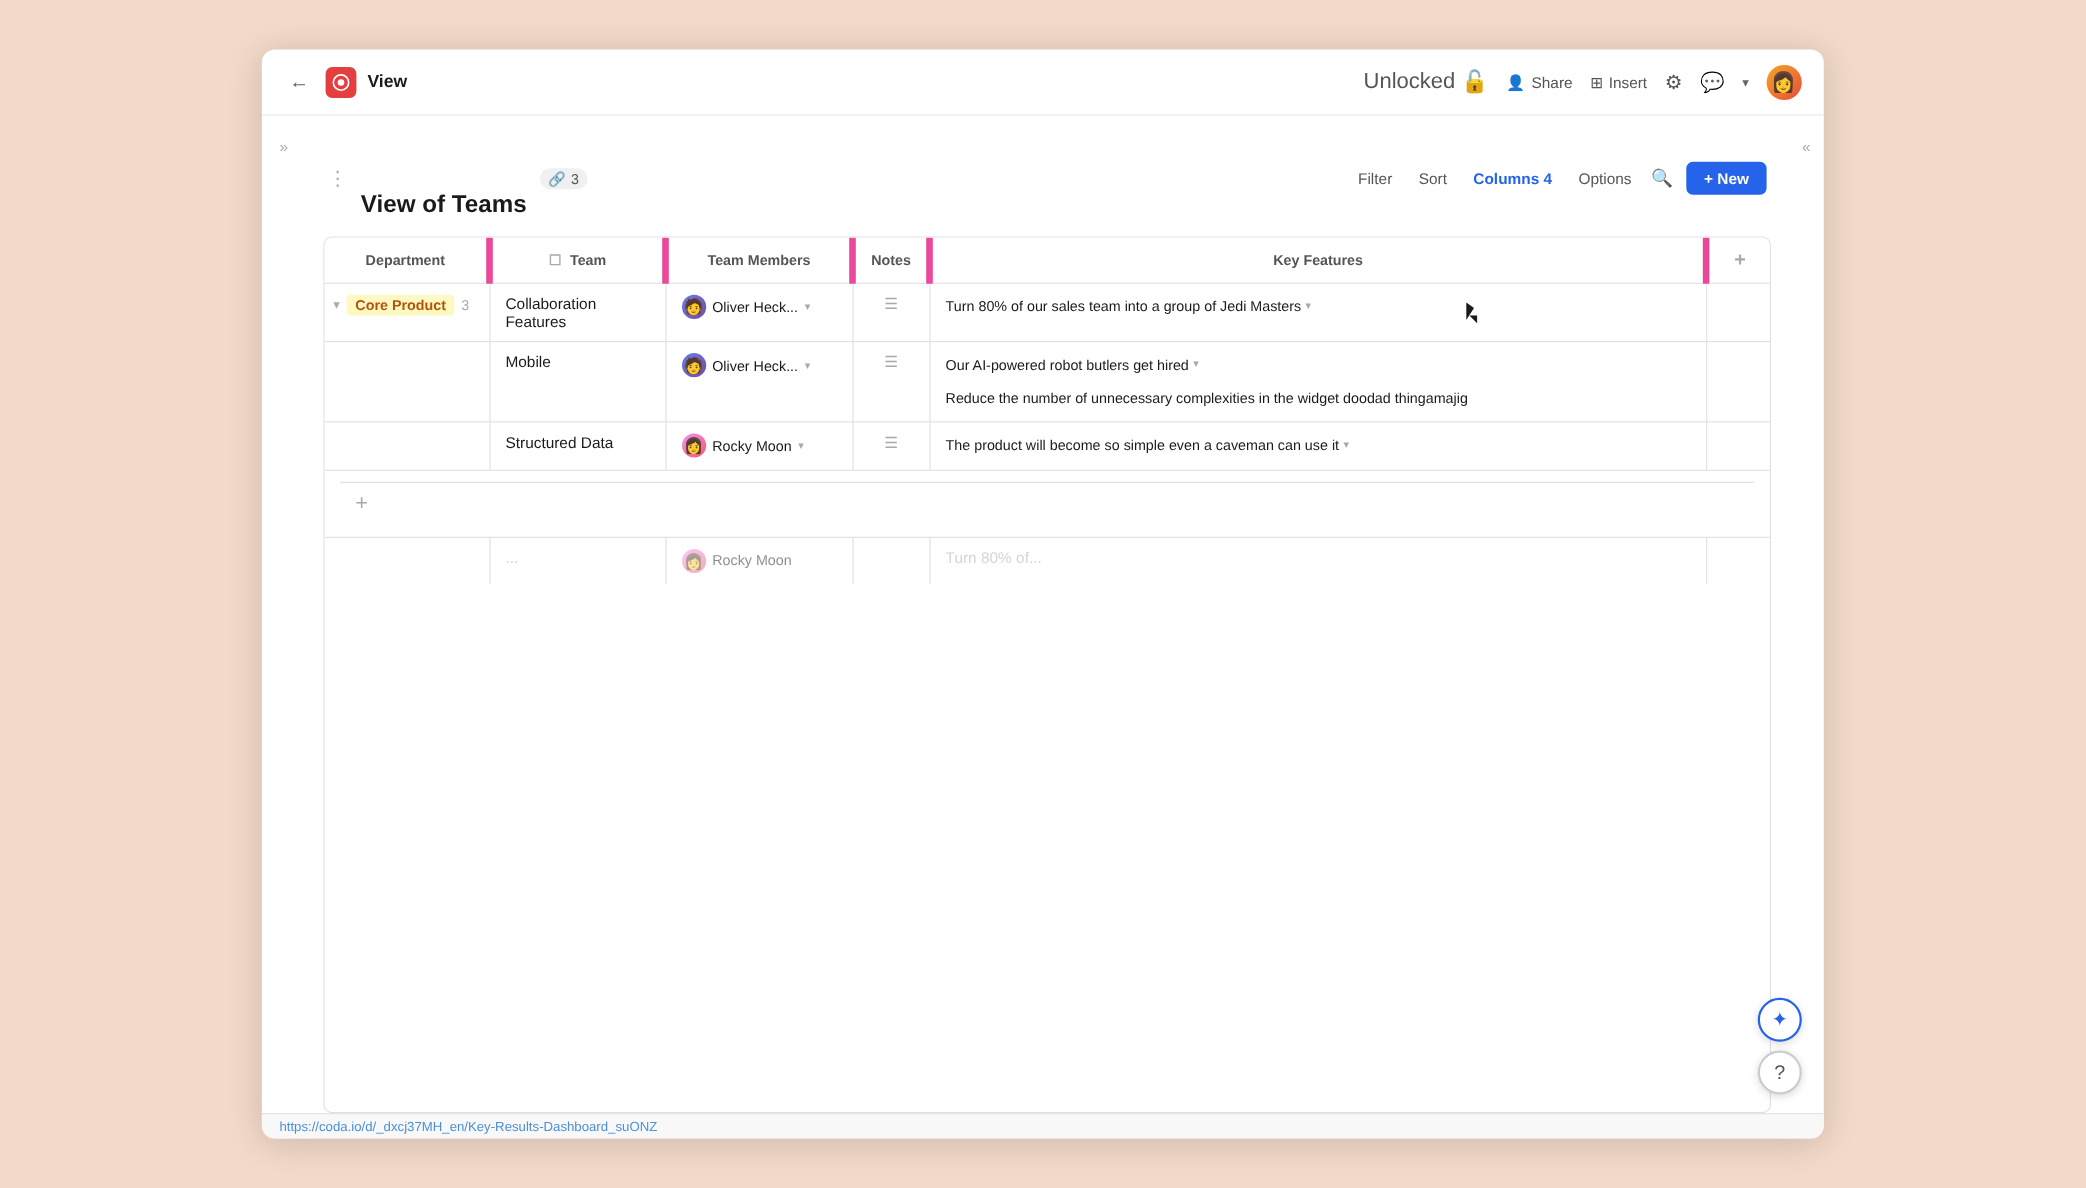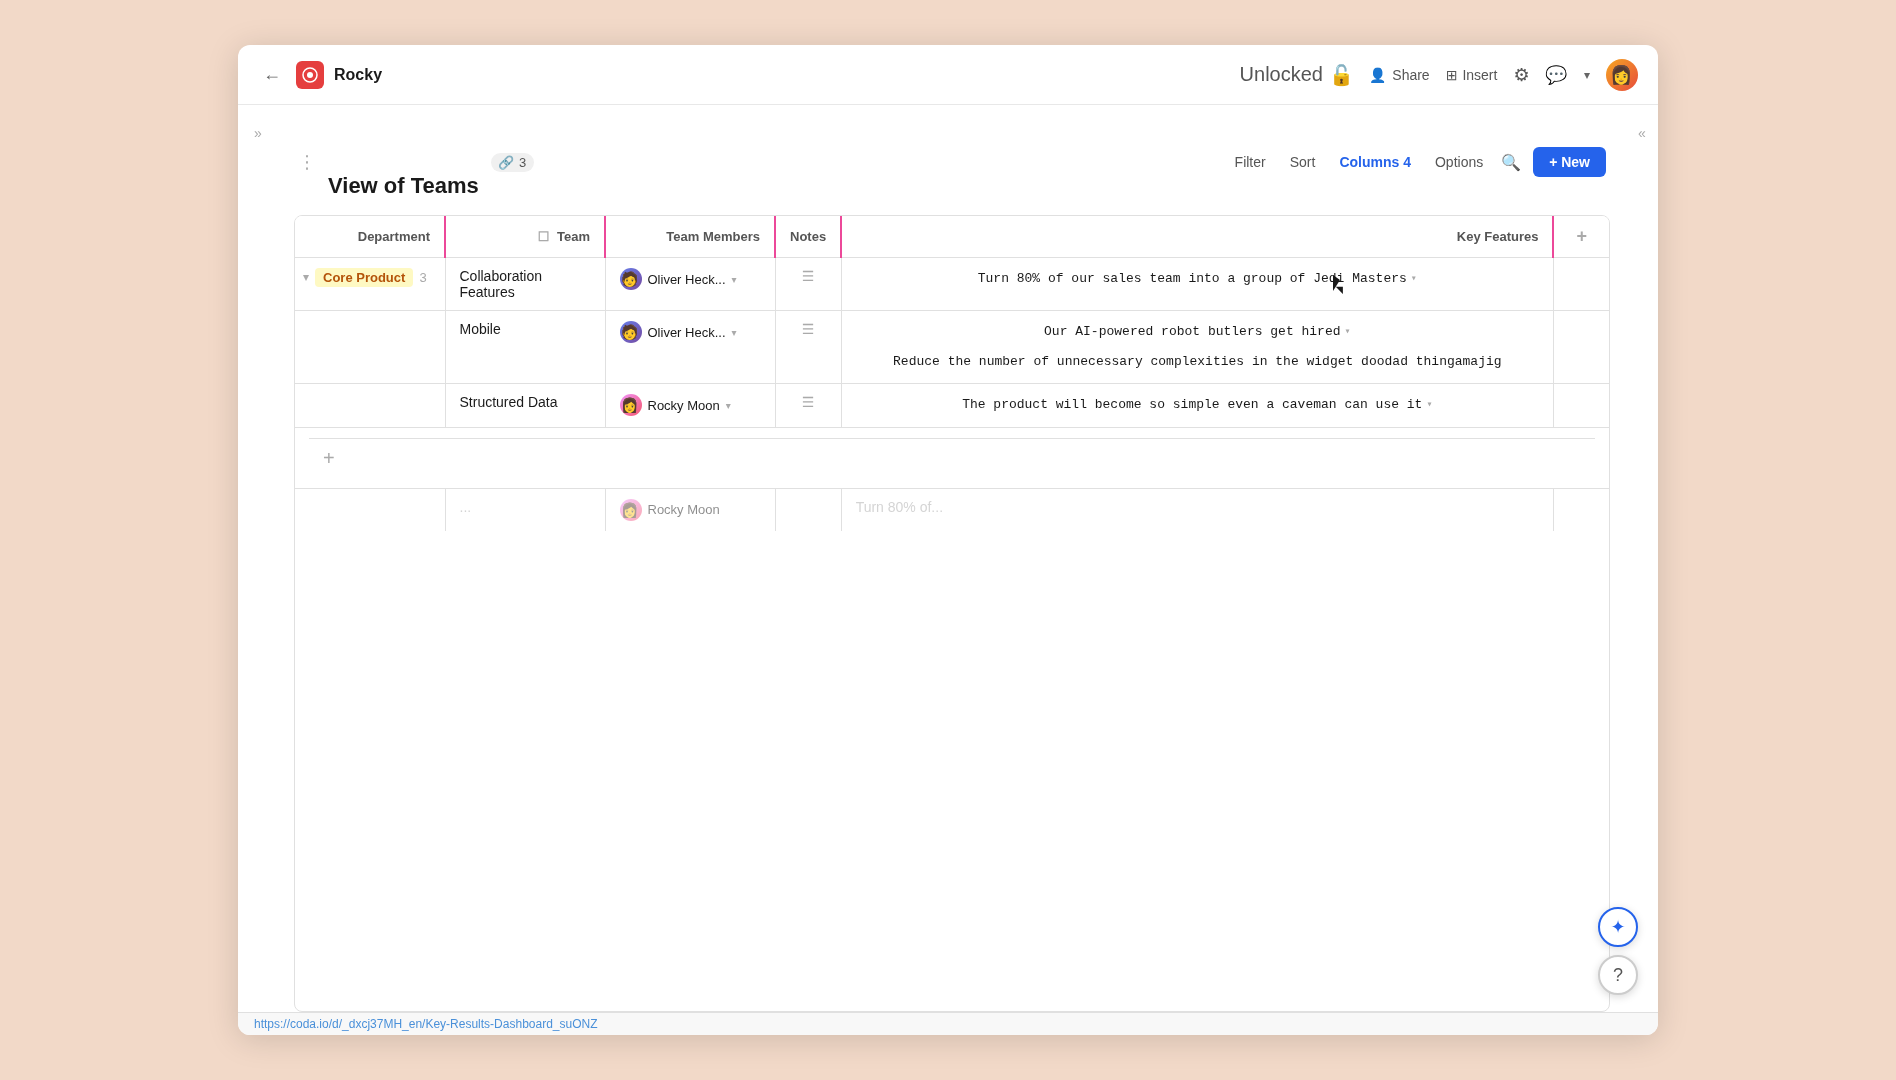--- a/index.html
+++ b/index.html
@@ -181,25 +181,25 @@
       width: 100%;
       border-collapse: collapse;
       font-size: 14px;
     }
     thead tr {
       background: #fff;
       border-bottom: 1px solid #e0e0e0;
     }
     th {
       padding: 10px 14px;
-      text-align: right;
+      text-align: center;
       font-weight: 600;
       color: #555;
       font-size: 13px;
-      border-right: 2px solid #ec4899;
+      border-right: 6px solid #ec4899;
       white-space: nowrap;
     }
     th:last-child { border-right: none; }
     td {
       padding: 10px 14px;
       border-right: 1px solid #e0e0e0;
       border-bottom: 1px solid #e0e0e0;
       vertical-align: top;
       color: #1a1a1a;
     }
@@ -251,24 +251,23 @@
     }
     .member-name { color: #1a1a1a; font-size: 13px; }
     .member-chevron { color: #aaa; font-size: 10px; cursor: pointer; }
 
     .notes-icon {
       color: #aaa; font-size: 14px;
     }
     .key-result-item {
       display: flex;
       align-items: flex-start;
-      justify-content: center;
+      justify-content: flex-start;
       gap: 4px;
       padding: 2px 0;
-      font-family: Liberation Mono, monospace;
     }
     .key-result-text {
       color: #1a1a1a;
       font-size: 13px;
       line-height: 1.4;
     }
     .kr-chevron {
       color: #aaa; font-size: 10px; cursor: pointer; flex-shrink: 0; margin-top: 2px;
     }
 
@@ -380,21 +379,21 @@
 
   <div class="header">
     <div class="header-left">
       <div class="back-btn">←</div>
       <div class="app-icon">
         <svg width="16" height="16" viewBox="0 0 16 16" fill="none">
           <circle cx="8" cy="8" r="7" stroke="white" stroke-width="1.5"></circle>
           <circle cx="8" cy="8" r="3" fill="white"></circle>
         </svg>
       </div>
-      <span class="app-title">Rocky</span>
+      <span class="app-title">View</span>
     </div>
     <div class="header-right">
       <div class="unlocked-btn">
         <span>Unlocked</span>
         <span>🔓</span>
       </div>
       <div class="share-btn">
         <span>👤</span>
         <span>Share</span>
       </div>

